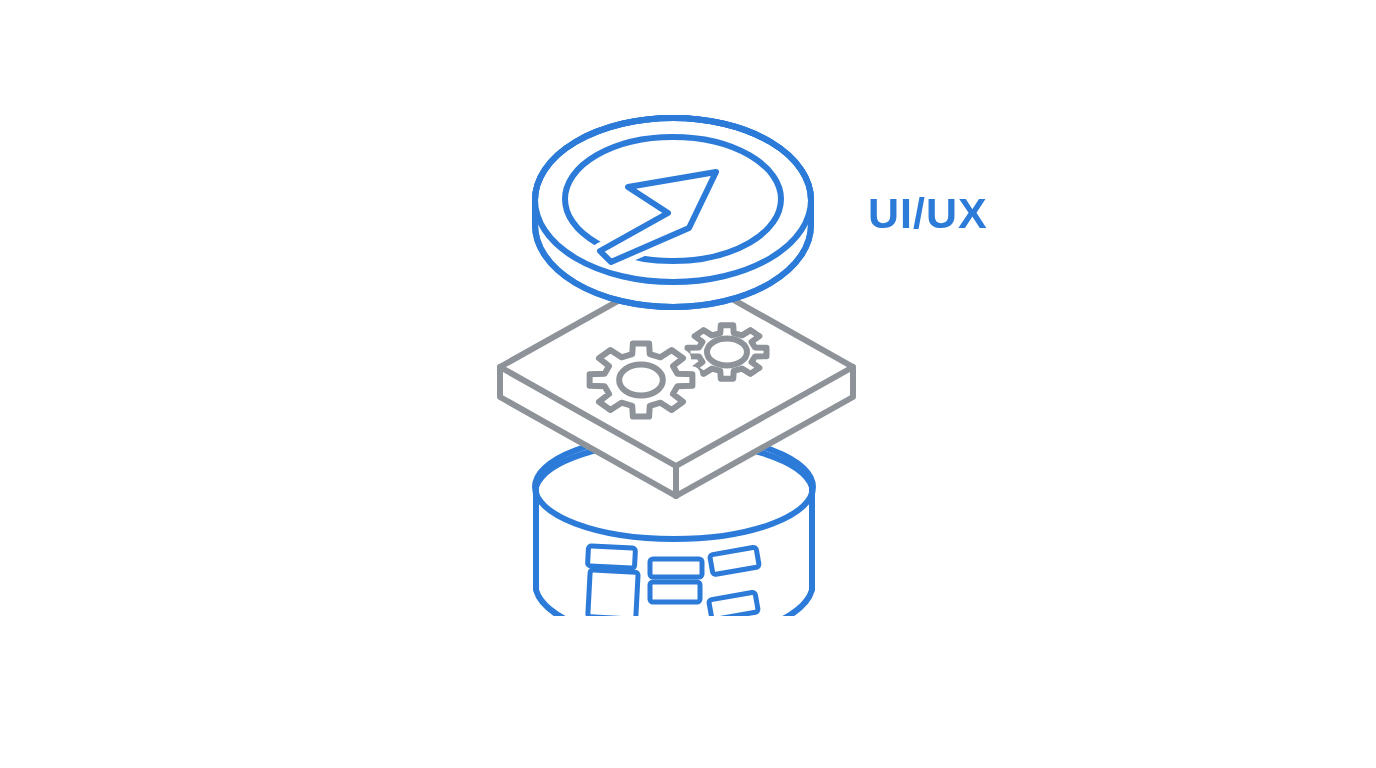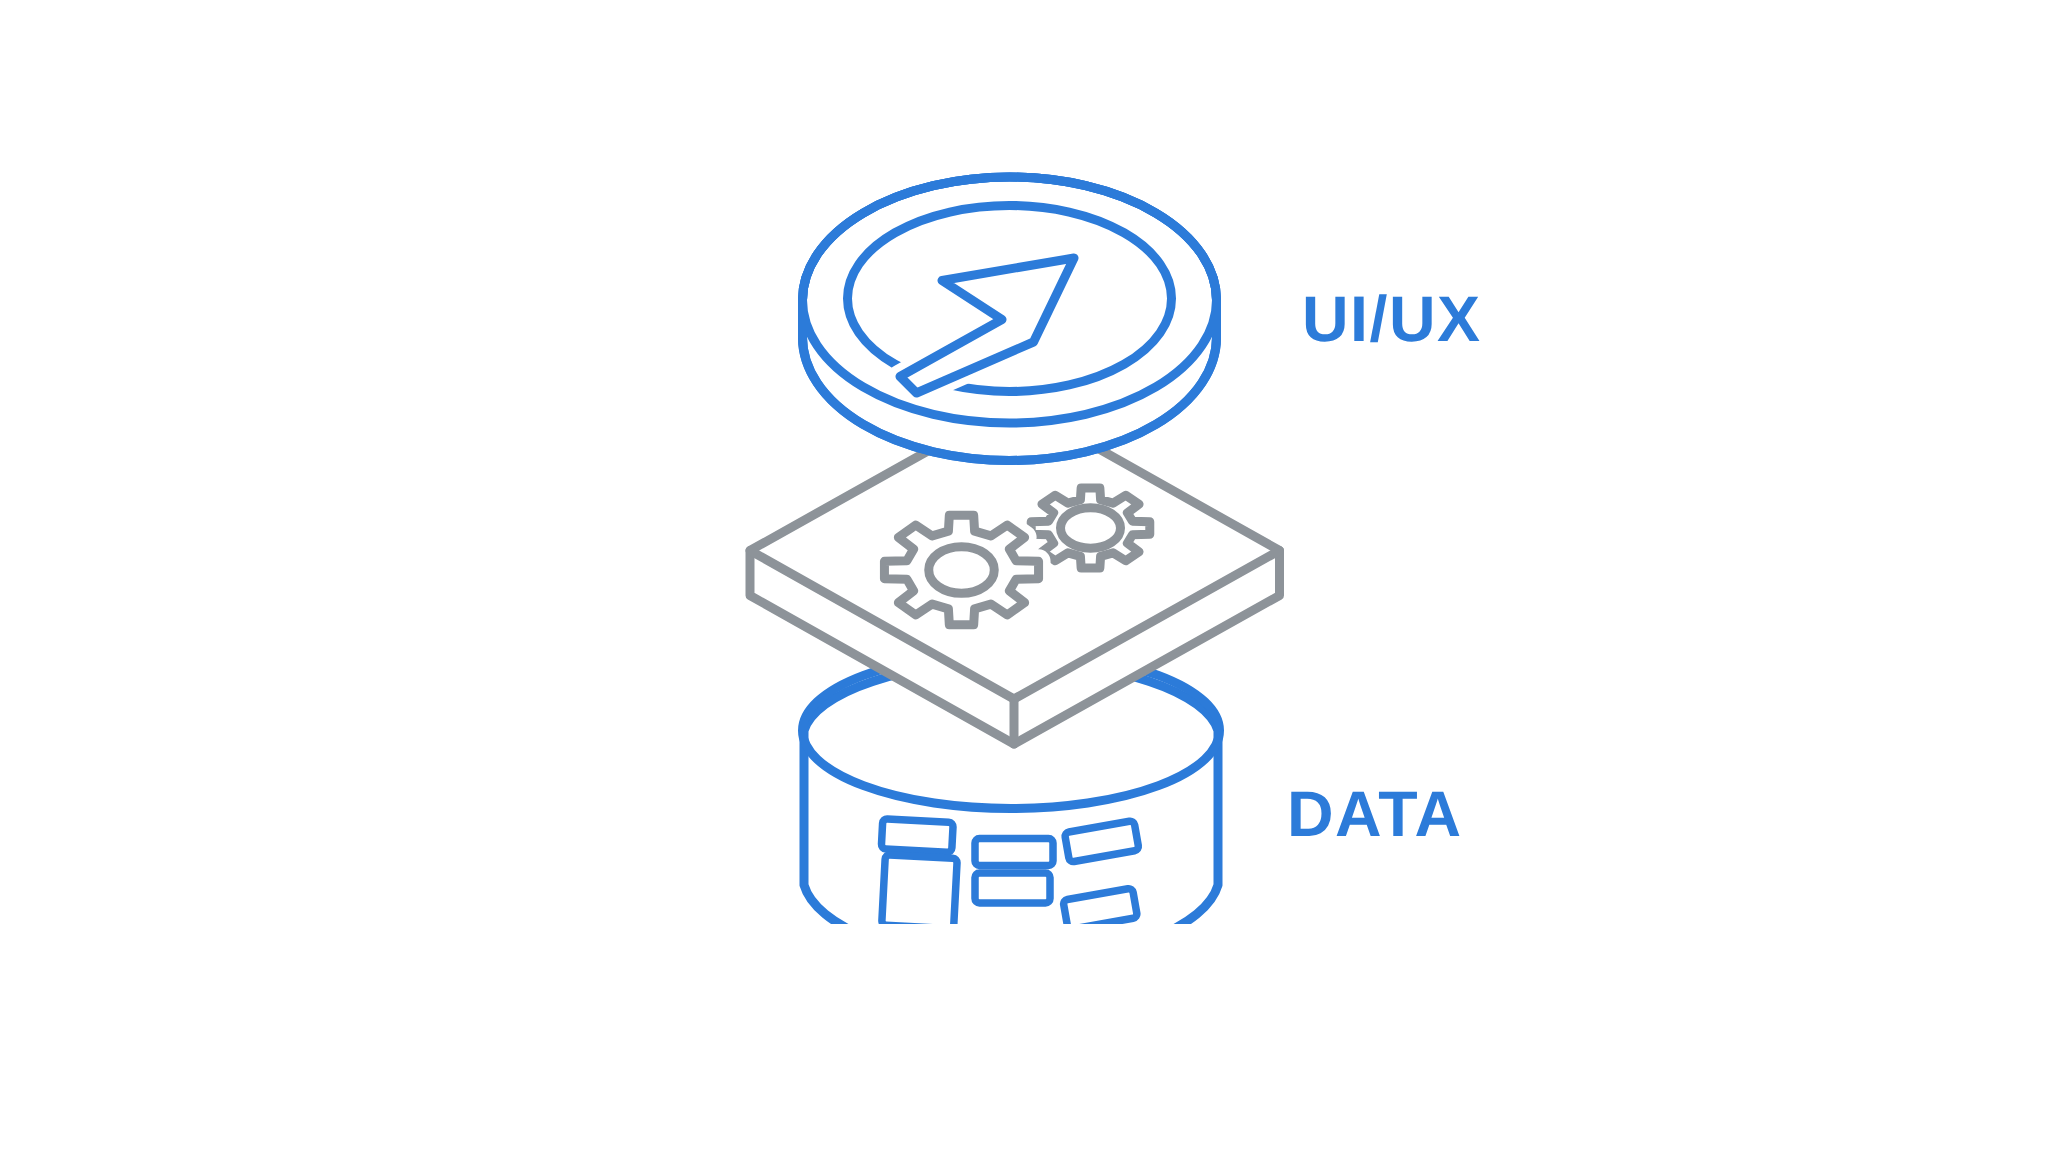--- a/index.html
+++ b/index.html
@@ -95,14 +95,13 @@
 
         <ellipse cx="673" cy="200" rx="138" ry="82"></ellipse>
         <path d="M535,200 A138,82 0 0 1 811,200 L811,225 A138,82 0 0 1 535,225 Z"></path>
       </g>
     </g>
   </svg>
 
   <div id="label-uiux" class="layer-label label-blue">UI/UX</div>
 
 
-  <div id="label-data" class="layer-label label-blue">DATA</div>
 </div>
 
 </body></html>

